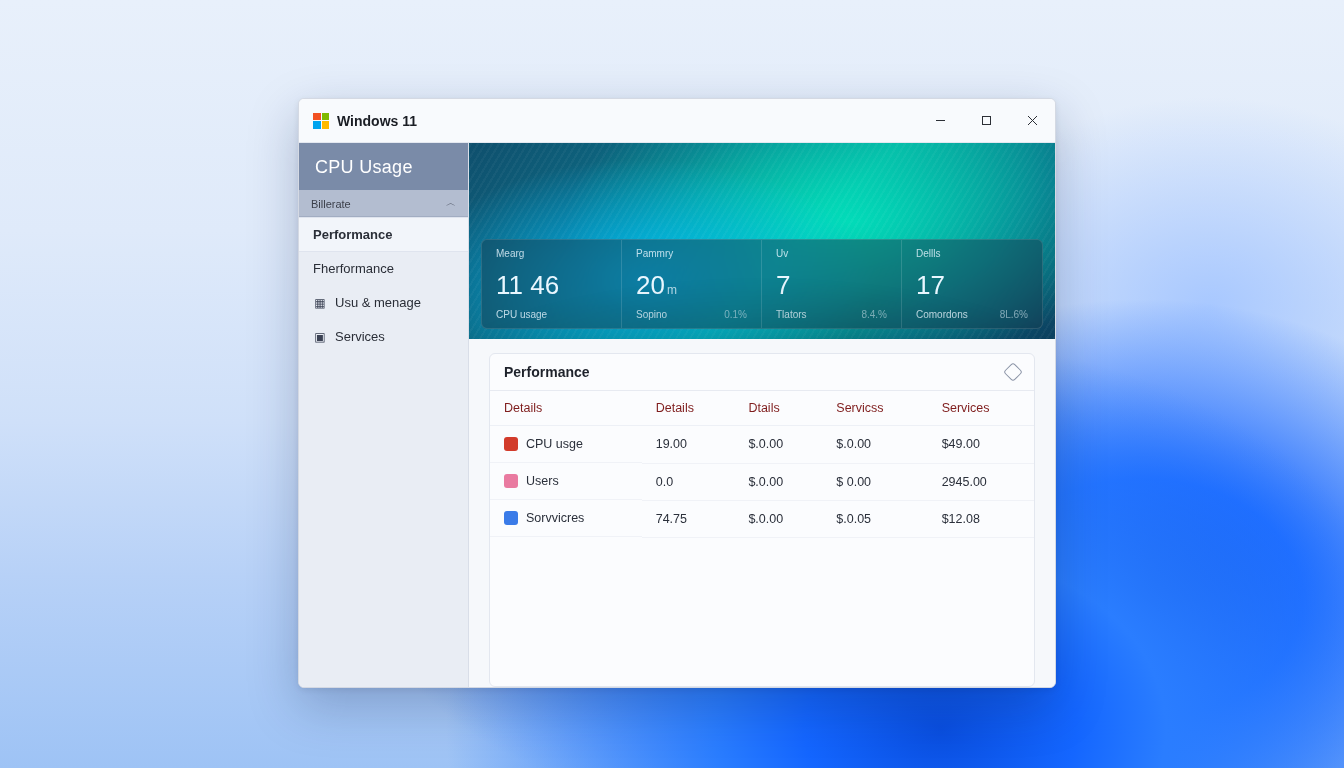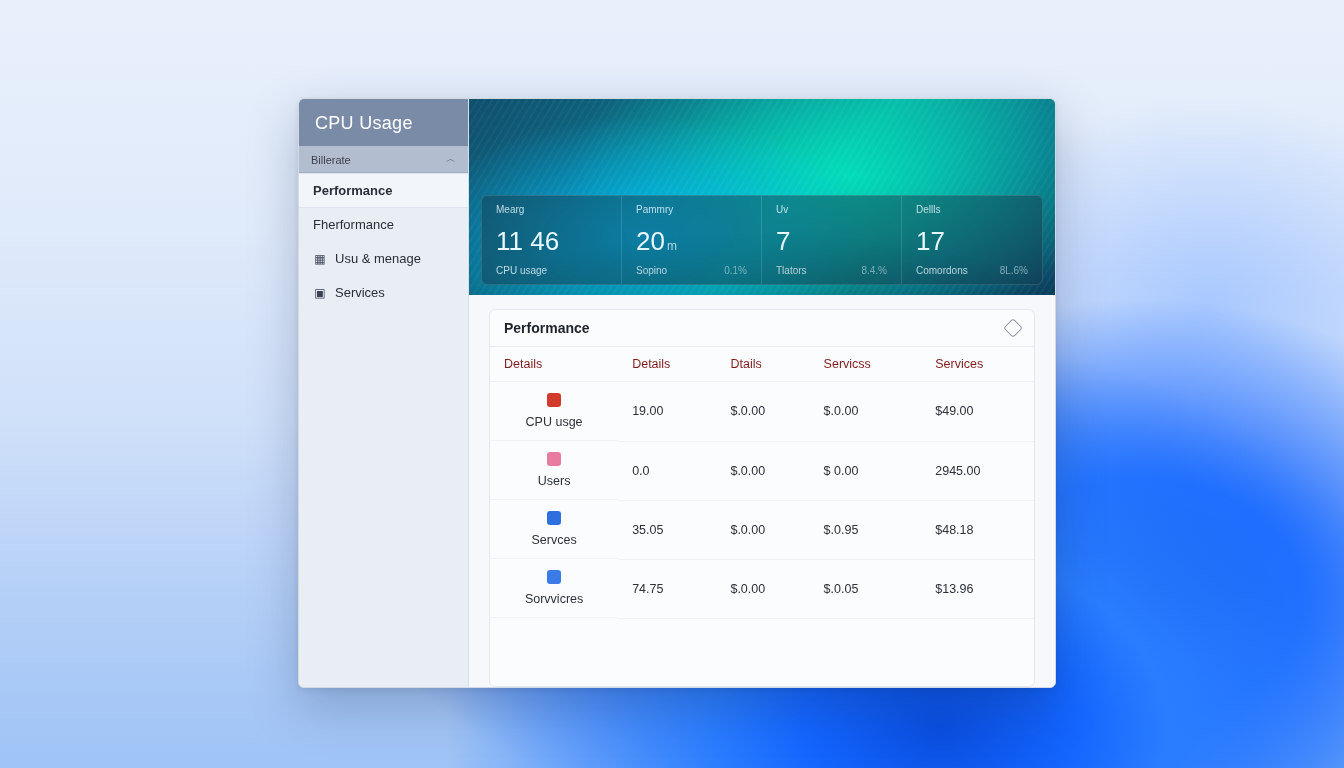--- a/index.html
+++ b/index.html
@@ -189,36 +189,63 @@
     font-weight:400;
     color:#7f1d1d;
     padding:10px 14px;
     border-bottom:1px solid #edf0f6;
   }
   table.perf td {
     padding:11px 14px;
     color:#2b303b;
     border-bottom:1px solid #f0f2f7;
   }
-  table.perf td.name{ display:flex; align-items:center; gap:8px;flex-direction:column;}
+  table.perf td.name{ display:flex; align-items:center; gap:8px;}
   .row-ico{
     width:14px; height:14px; border-radius:3px;
     display:inline-flex; align-items:center; justify-content:center;
     font-size:10px; color:#fff;
   }
   .ico-red{background:#d23b2b;}
   .ico-pink{background:#e97aa0;}
   .ico-blue{background:#2e6fe0;}
   .ico-blue2{background:#3a7be8;}
 </style>
 </head>
 <body>
 
 <div class="window">
 
+  <div class="titlebar">
+    <span class="win-logo">
+      <span></span>
+        <span></span>
+        <span></span>
+        <span></span>
+    </span>
+    <span class="title-text">Windows 11</span>
+    <div class="win-controls">
+      <div class="win-btn">
+        <svg width="11" height="11">
+            <line x1="1" y1="5.5" x2="10" y2="5.5" stroke-width="1"></line>
+          </svg>
+      </div>
+      <div class="win-btn">
+        <svg width="11" height="11">
+            <rect x="1.5" y="1.5" width="8" height="8" fill="none" stroke-width="1"></rect>
+          </svg>
+      </div>
+      <div class="win-btn">
+        <svg width="11" height="11">
+            <line x1="1" y1="1" x2="10" y2="10" stroke-width="1"></line>
+            <line x1="10" y1="1" x2="1" y2="10" stroke-width="1"></line>
+          </svg>
+      </div>
+    </div>
+  </div>
 
   <div class="body">
 
     <aside class="sidebar">
       <div class="side-header">CPU Usage</div>
       <div class="side-drop">
         <span>Billerate</span>
         <span class="chev">︿</span>
       </div>
       <div class="nav-item active">
@@ -307,37 +334,27 @@
                   <span class="row-ico ico-pink"></span>
                   <span>Users</span>
                 </td>
                 <td>0.0</td>
                 <td>$.0.00</td>
                 <td>$ 0.00</td>
                 <td>2945.00</td>
               </tr>
               <tr>
                 <td class="name">
-                  <span class="row-ico ico-blue"></span>
-                  <span>Servces</span>
-                </td>
-                <td>35.05</td>
-                <td>$.0.00</td>
-                <td>$.0.95</td>
-                <td>$48.18</td>
-              </tr>
-              <tr>
-                <td class="name">
                   <span class="row-ico ico-blue2"></span>
                   <span>Sorvvicres</span>
                 </td>
                 <td>74.75</td>
                 <td>$.0.00</td>
                 <td>$.0.05</td>
-                <td>$13.96</td>
+                <td>$12.08</td>
               </tr>
             </tbody>
         </table>
       </section>
 
     </main>
   </div>
 </div>
 
 </body></html>

